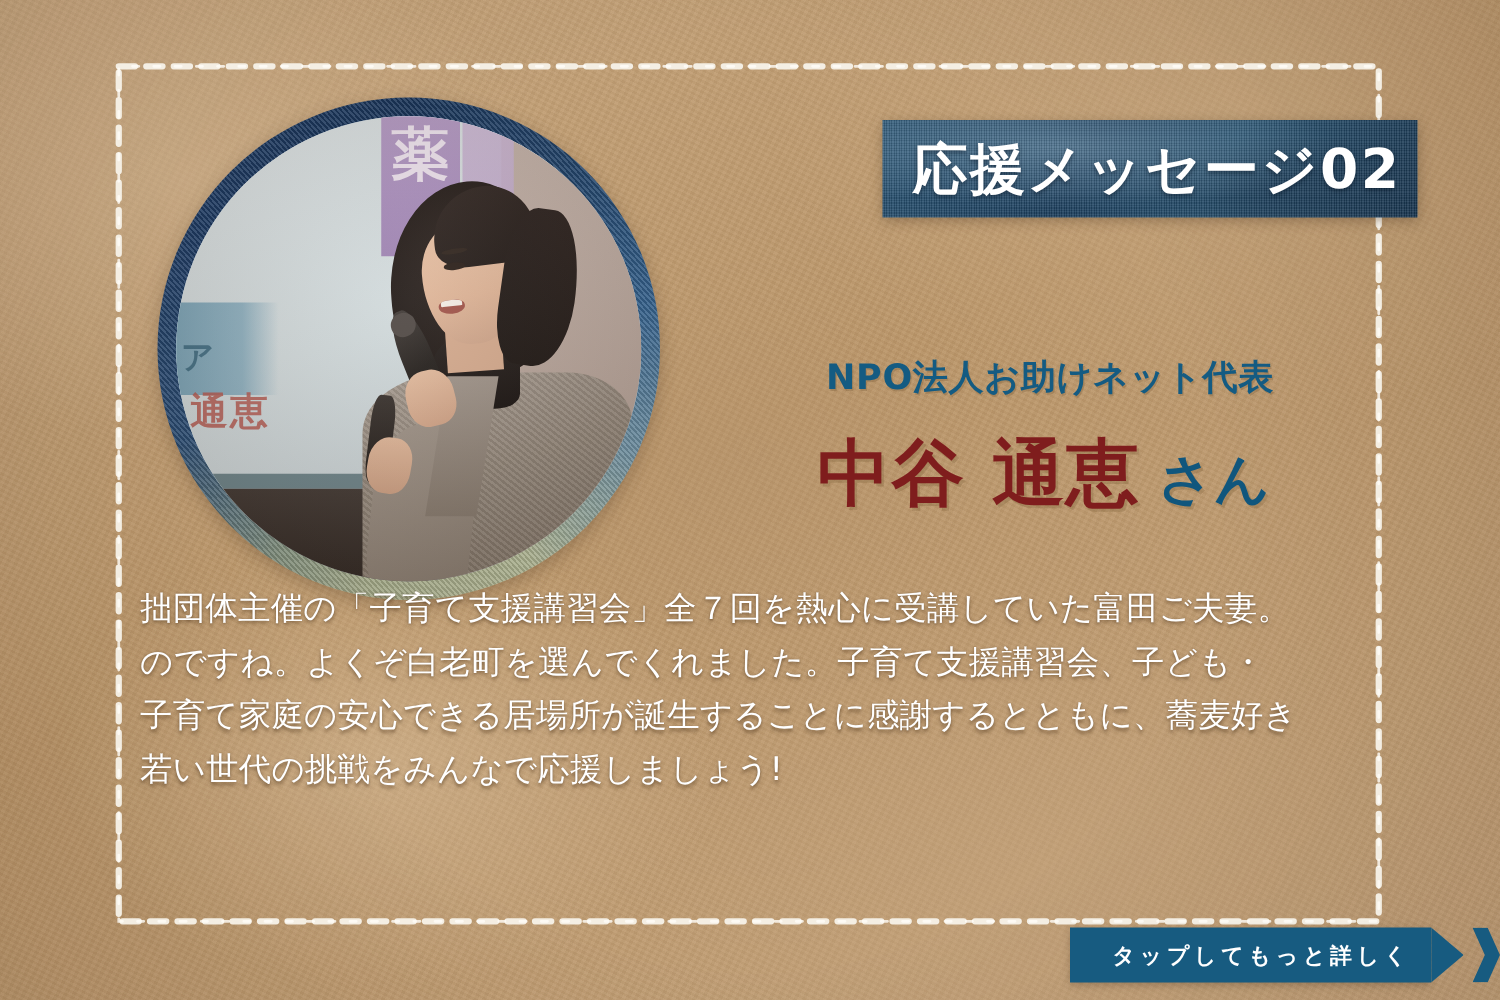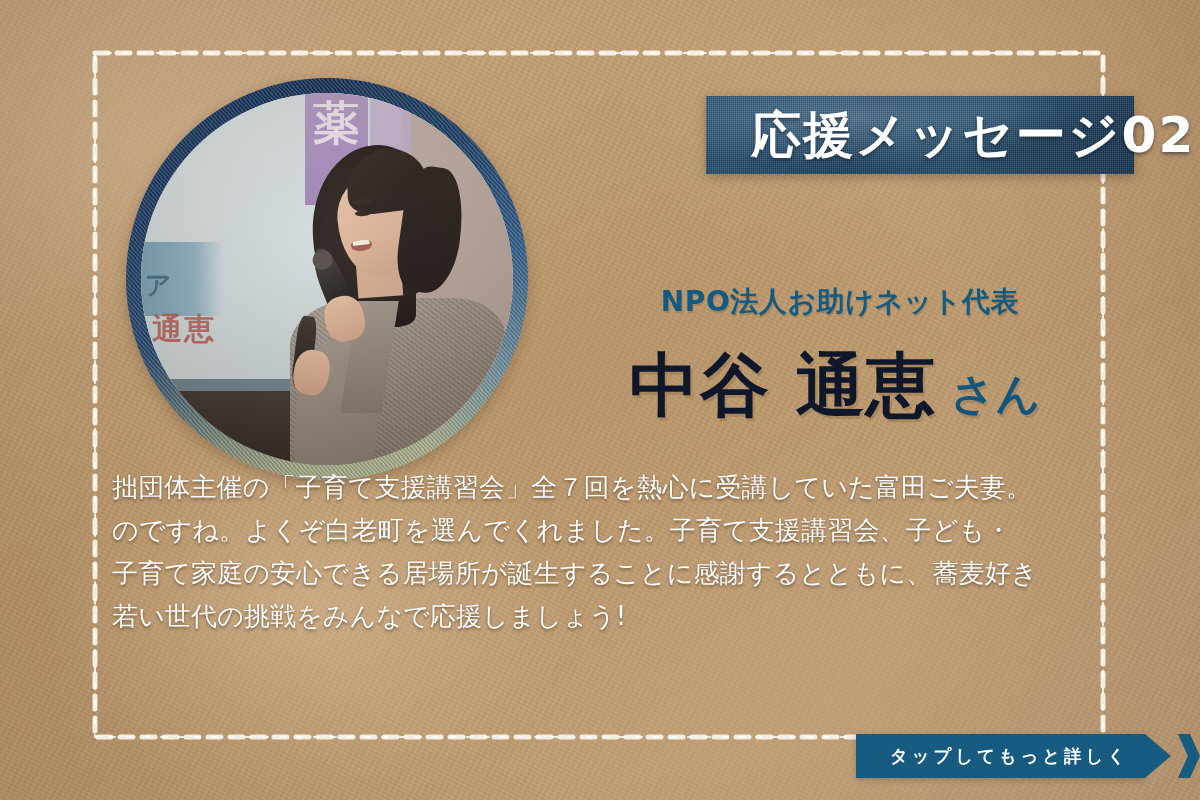--- a/index.html
+++ b/index.html
@@ -165,41 +165,41 @@
   }
   .ribbon::after{
     content:"";position:absolute;inset:0;
     background:
       repeating-linear-gradient(90deg, rgba(255,255,255,.10) 0 1px, rgba(0,0,0,.10) 1px 2px),
       repeating-linear-gradient(0deg, rgba(255,255,255,.07) 0 1px, rgba(0,0,0,.08) 1px 2px);
     opacity:.75;pointer-events:none;
   }
   .ribbon-text{
     position:relative;z-index:2;color:#ffffff;
-    font-size:50px;font-weight:700;letter-spacing:.045em;
-    padding-left:45px;white-space:nowrap;
+    font-size:44px;font-weight:700;letter-spacing:.045em;
+    padding-left:24px;white-space:nowrap;
     font-family:"DejaVu Sans","Liberation Sans",sans-serif;
     text-shadow:0 2px 4px rgba(10,24,40,.55);
   }
 
   
   .org{
     position:absolute;left:590px;top:283px;width:500px;
     color:#145b82;font-size:28px;font-weight:700;letter-spacing:.02em;
     white-space:nowrap;text-align:center;
     font-family:"DejaVu Sans","Liberation Sans",sans-serif;
     text-shadow:1px 2px 0 rgba(120,88,52,.30);
   }
   .name-row{
     position:absolute;left:575px;top:340px;width:520px;
     display:flex;align-items:baseline;justify-content:center;
     white-space:nowrap;
   }
   .name-main{
-    color:#0f172a;font-size:69px;font-weight:700;letter-spacing:.02em;
+    color:#7f1d1d;font-size:58px;font-weight:700;letter-spacing:.02em;
     font-family:"DejaVu Sans","Liberation Sans",sans-serif;
     text-shadow:2px 3px 0 rgba(120,88,52,.28);
   }
   .name-suffix{
     color:#10567d;font-size:44px;font-weight:700;margin-left:14px;
     font-family:"DejaVu Sans","Liberation Sans",sans-serif;
     text-shadow:2px 3px 0 rgba(120,88,52,.28);
   }
 
   
@@ -208,21 +208,21 @@
     color:#ffffff;font-size:26px;line-height:43px;
     font-family:"DejaVu Sans","Liberation Sans",sans-serif;
     letter-spacing:.005em;font-weight:400;
     text-shadow:0 2px 3px rgba(74,49,24,.55), 0 0 1px rgba(74,49,24,.40);
   }
   .body-copy p{margin:0;white-space:nowrap;}
 
   
   .cta{
     position:absolute;left:856px;top:726px;height:60px;
-    display:flex;align-items:center;
+    display:flex;align-items:flex-end;
   }
   .cta-bar{
     position:relative;background:#175b80;height:44px;
     display:flex;align-items:center;padding:0 16px 0 34px;
     box-shadow:0 2px 6px rgba(60,40,20,.28);
   }
   .cta-label{
     color:#ffffff;font-size:17.5px;letter-spacing:.22em;white-space:nowrap;
     font-family:"DejaVu Sans","Liberation Sans",sans-serif;font-weight:600;
   }

